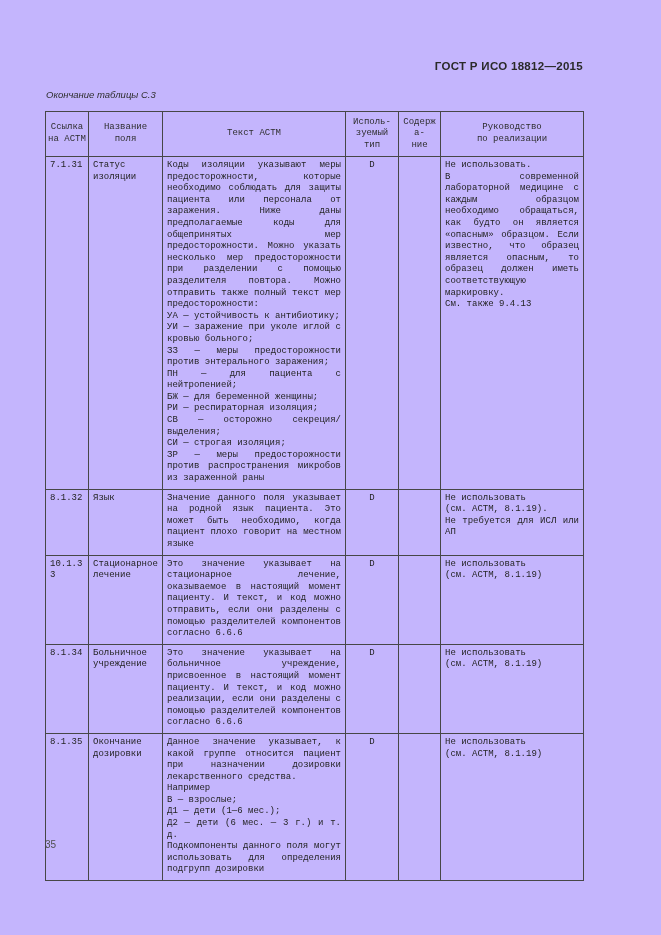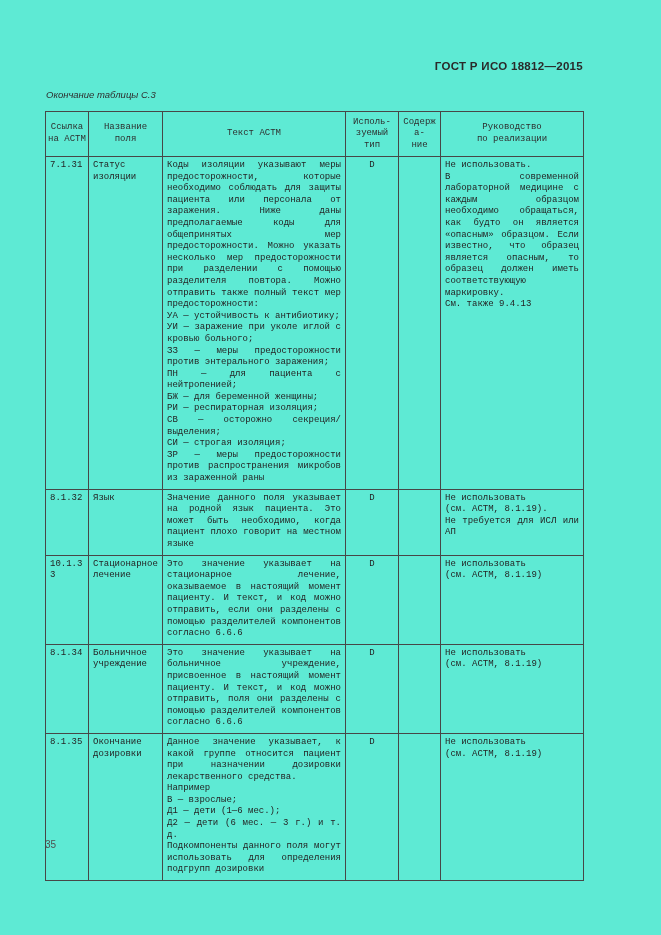--- a/index.html
+++ b/index.html
@@ -5,21 +5,21 @@
   html, body { margin: 0; padding: 0; }
   body {
     width: 661px; height: 935px;
     background: #ffffff;
     font-family: "Liberation Sans", sans-serif;
     color: #242424;
   }
   .page {
     position: relative;
     width: 661px; height: 935px;
-    background: #5eead4;
+    background: #c4b5fd;
     overflow: hidden;
   }
   .doc-header {
     position: absolute;
     top: 60px; left: 45px; width: 538px;
     text-align: right;
     font-weight: bold;
     font-size: 11.5px;
     letter-spacing: 0.3px;
     color: #2a2a2a;
@@ -135,21 +135,21 @@
         <td>Стационарное лечение</td>
         <td class="pre just">Это значение указывает на стационарное лечение, оказываемое в настоящий момент пациенту. И текст, и код можно отправить, если они разделены с помощью разделителей компонентов согласно 6.6.6</td>
         <td class="c-type">D</td>
         <td></td>
         <td class="pre just">Не использовать
 (см. АСТМ, 8.1.19)</td>
       </tr>
       <tr>
         <td>8.1.34</td>
         <td>Больничное учреждение</td>
-        <td class="pre just">Это значение указывает на больничное учреждение, присвоенное в настоящий момент пациенту. И текст, и код можно отправить, поля они разделены с помощью разделителей компонентов согласно 6.6.6</td>
+        <td class="pre just">Это значение указывает на больничное учреждение, присвоенное в настоящий момент пациенту. И текст, и код можно реализации, если они разделены с помощью разделителей компонентов согласно 6.6.6</td>
         <td class="c-type">D</td>
         <td></td>
         <td class="pre just">Не использовать
 (см. АСТМ, 8.1.19)</td>
       </tr>
       <tr>
         <td>8.1.35</td>
         <td>Окончание дозировки</td>
         <td class="pre just">Данное значение указывает, к какой группе относится пациент при назначении дозировки лекарственного средства.
 Например

